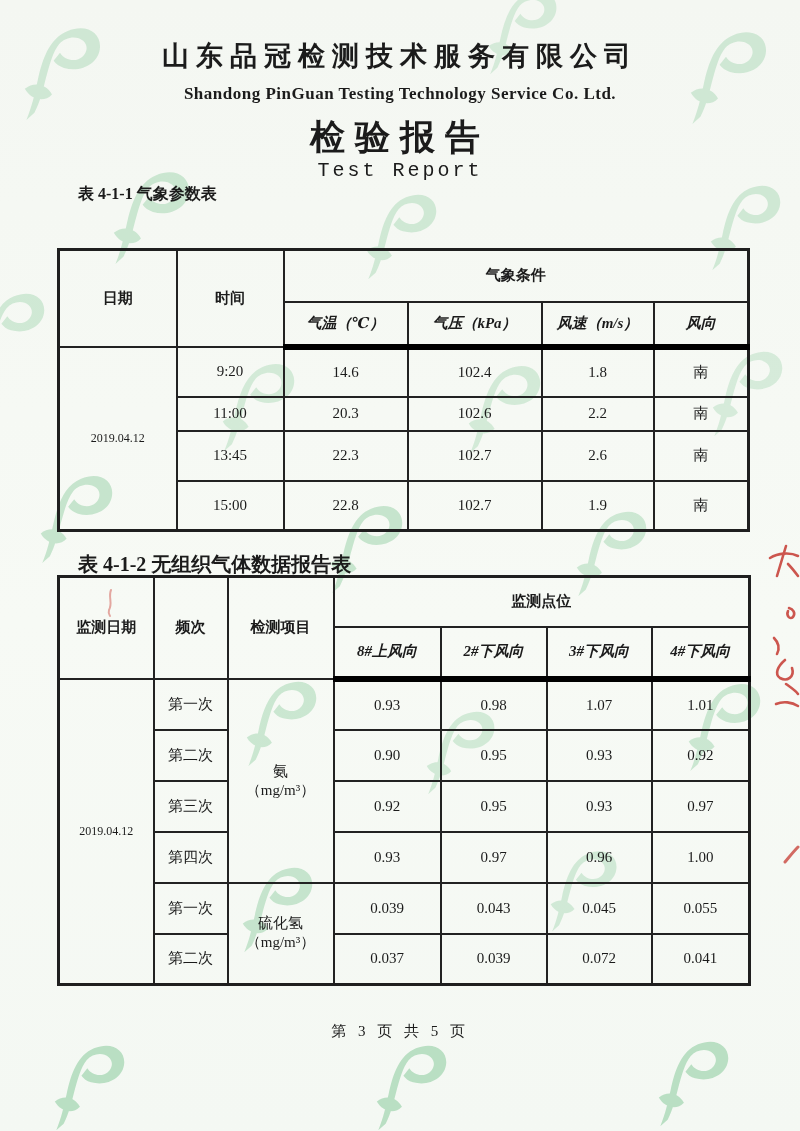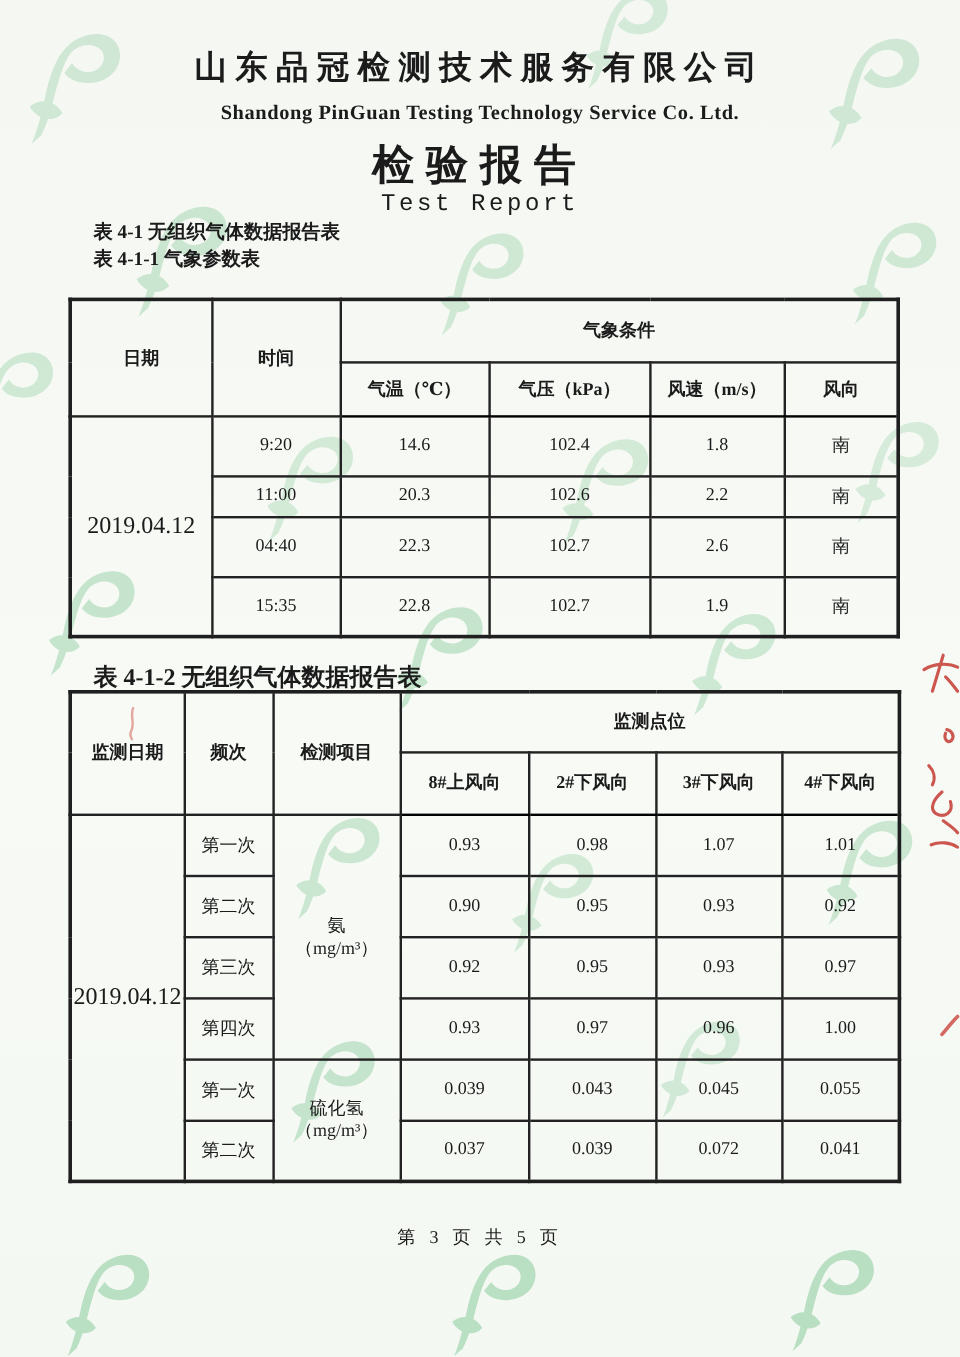--- a/index.html
+++ b/index.html
@@ -24,22 +24,22 @@
   .sec-title-412 { left:78px; top:551px; font-size:20px; font-weight:bold; white-space:nowrap; }
 
   
   table { border-collapse:collapse; table-layout:fixed; border:3px solid #1f1f1f; }
   th, td {
     border:2px solid #222; text-align:center; vertical-align:middle;
     font-size:15px; padding:0; overflow:hidden;
   }
   th { font-weight:bold; }
   td { font-weight:normal; }
-  .hdr-bottom th, .hdr-bottom td { border-bottom:2px solid #000000; }
-  .datecell { font-size:20px;margin-top:12px; }
+  .hdr-bottom th, .hdr-bottom td { border-bottom:6px solid #000000;font-style:italic; }
+  .datecell { font-size:12px;margin-top:12px; }
   #weather-table { left:57px; top:248px; }
   #gas-table     { left:57px; top:575px; }
   .unitline { font-size:15px; }
 
   
   .footer { top:1022px; font-size:15px; letter-spacing:4px; }
 
   
   .wm { position:absolute; color:#85c998; pointer-events:none; }
   .wm svg { display:block; width:100%; height:100%; }
@@ -187,21 +187,20 @@
     <path d="M3 18 C8 12 12 7 16 3" stroke="#c53a32" stroke-width="3" fill="none" stroke-linecap="round" opacity="0.75"></path>
   </svg>
 </div>
 
 <div class="abs ctr company-cn">山东品冠检测技术服务有限公司</div>
 <div class="abs ctr company-en">Shandong PinGuan Testing Technology Service Co. Ltd.</div>
 <div class="abs ctr report-cn">检验报告</div>
 <div class="abs ctr report-en">Test Report</div>
 
 <div class="abs sec-titles">
-  <div>表 4-1 无组织气体数据报告表</div>
   <div>表 4-1-1 气象参数表</div>
 </div>
 
 <table id="weather-table" class="abs">
   <colgroup>
     <col style="width:118px">
       <col style="width:107px">
       <col style="width:124px">
     <col style="width:134px">
       <col style="width:112px">
@@ -228,28 +227,28 @@
     <td>南</td>
   </tr>
   <tr style="height:34px">
     <td>11:00</td>
     <td>20.3</td>
     <td>102.6</td>
     <td>2.2</td>
     <td>南</td>
   </tr>
   <tr style="height:50px">
-    <td>04:40</td>
+    <td>13:45</td>
     <td>22.3</td>
     <td>102.7</td>
     <td>2.6</td>
     <td>南</td>
   </tr>
   <tr style="height:50px">
-    <td>15:35</td>
+    <td>15:00</td>
     <td>22.8</td>
     <td>102.7</td>
     <td>1.9</td>
     <td>南</td>
   </tr>
 </tbody>
   </table>
 
 <div class="abs sec-title-412">表 4-1-2 无组织气体数据报告表</div>
 

